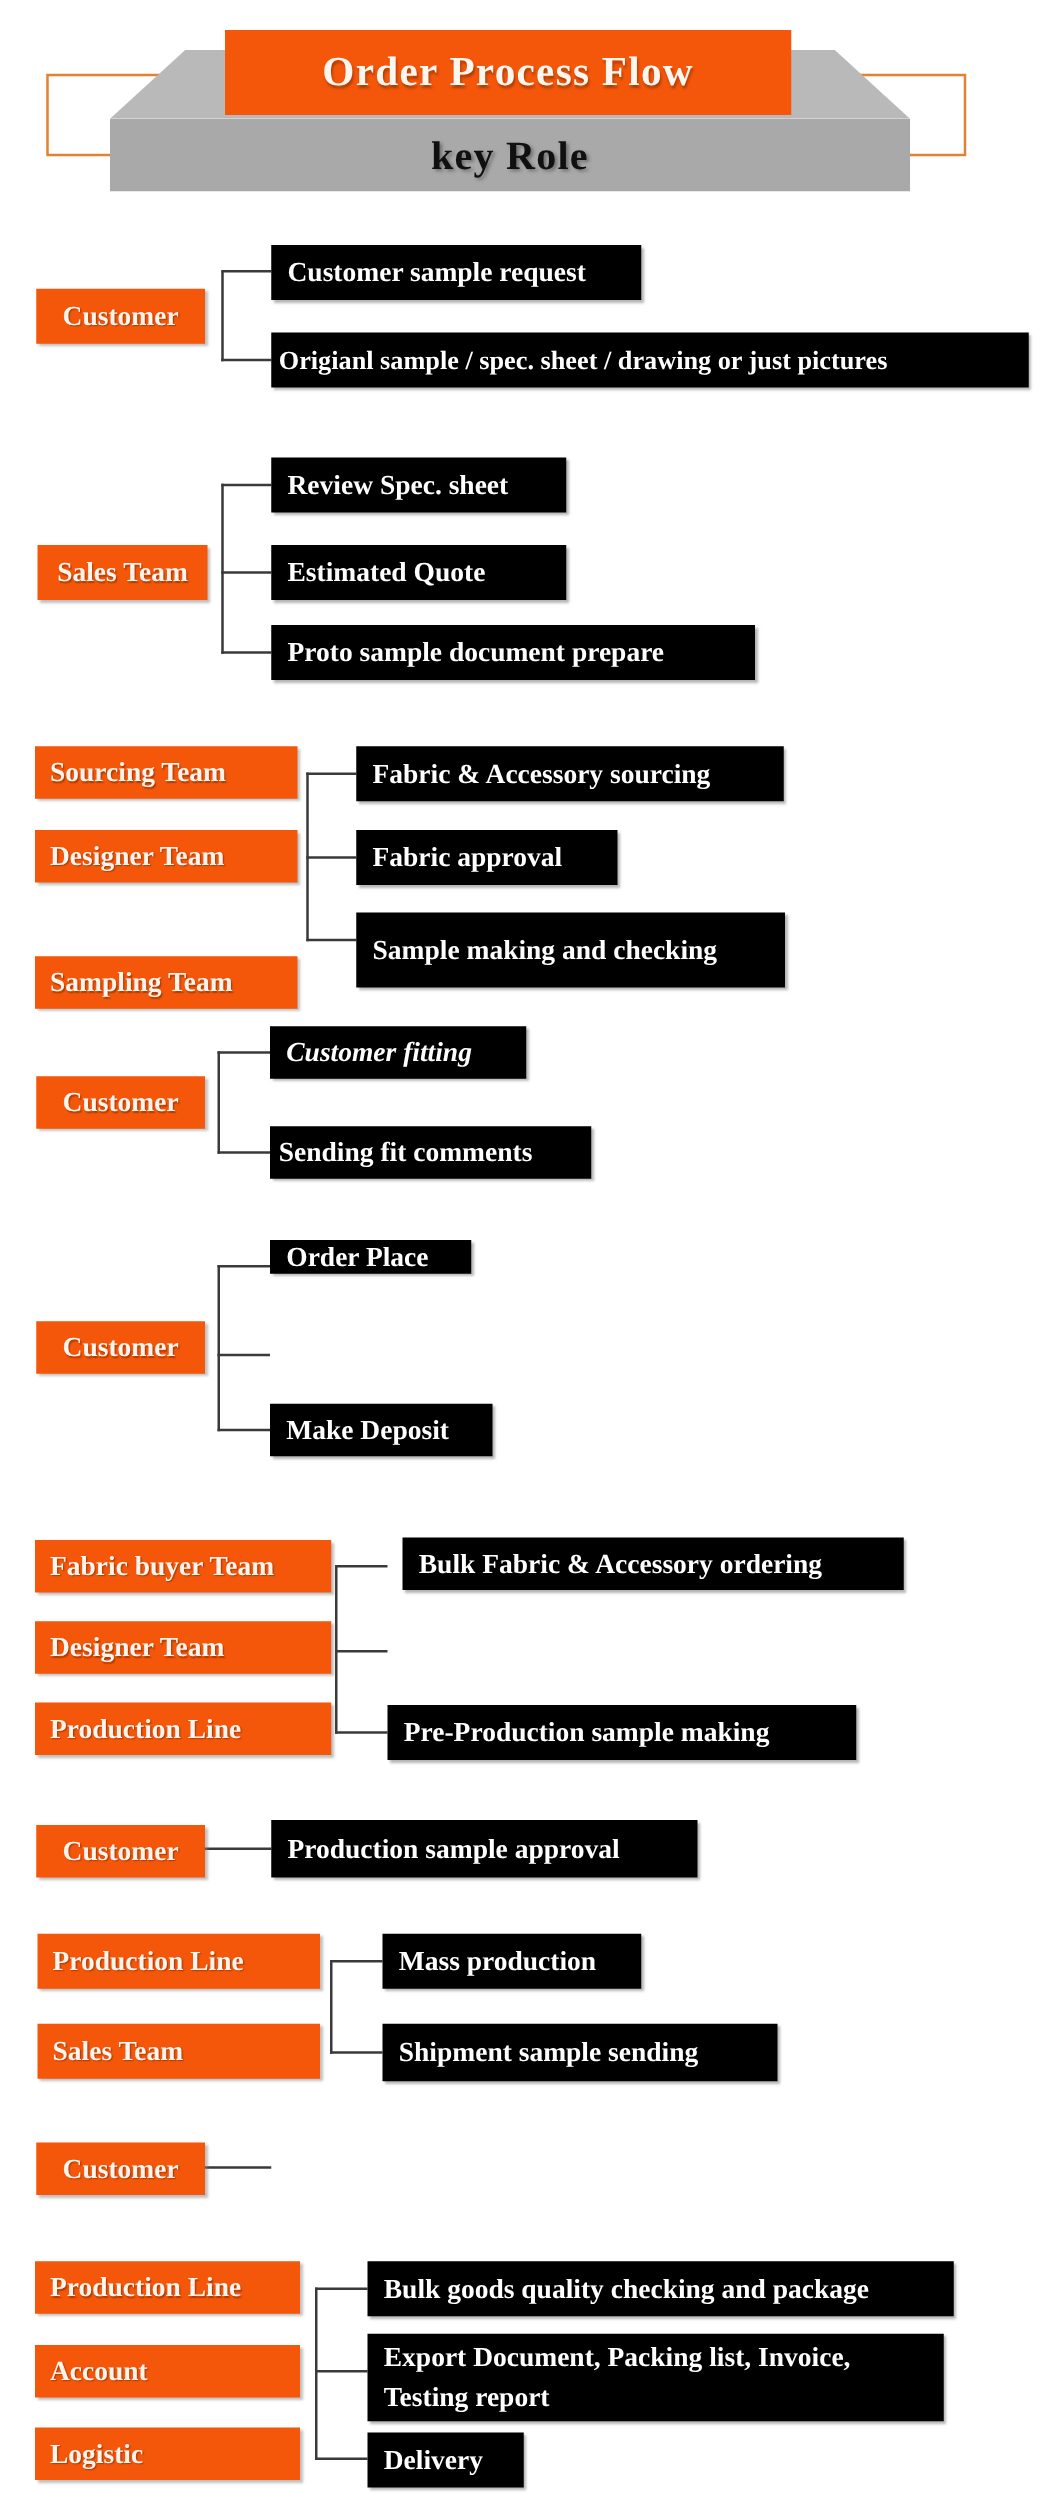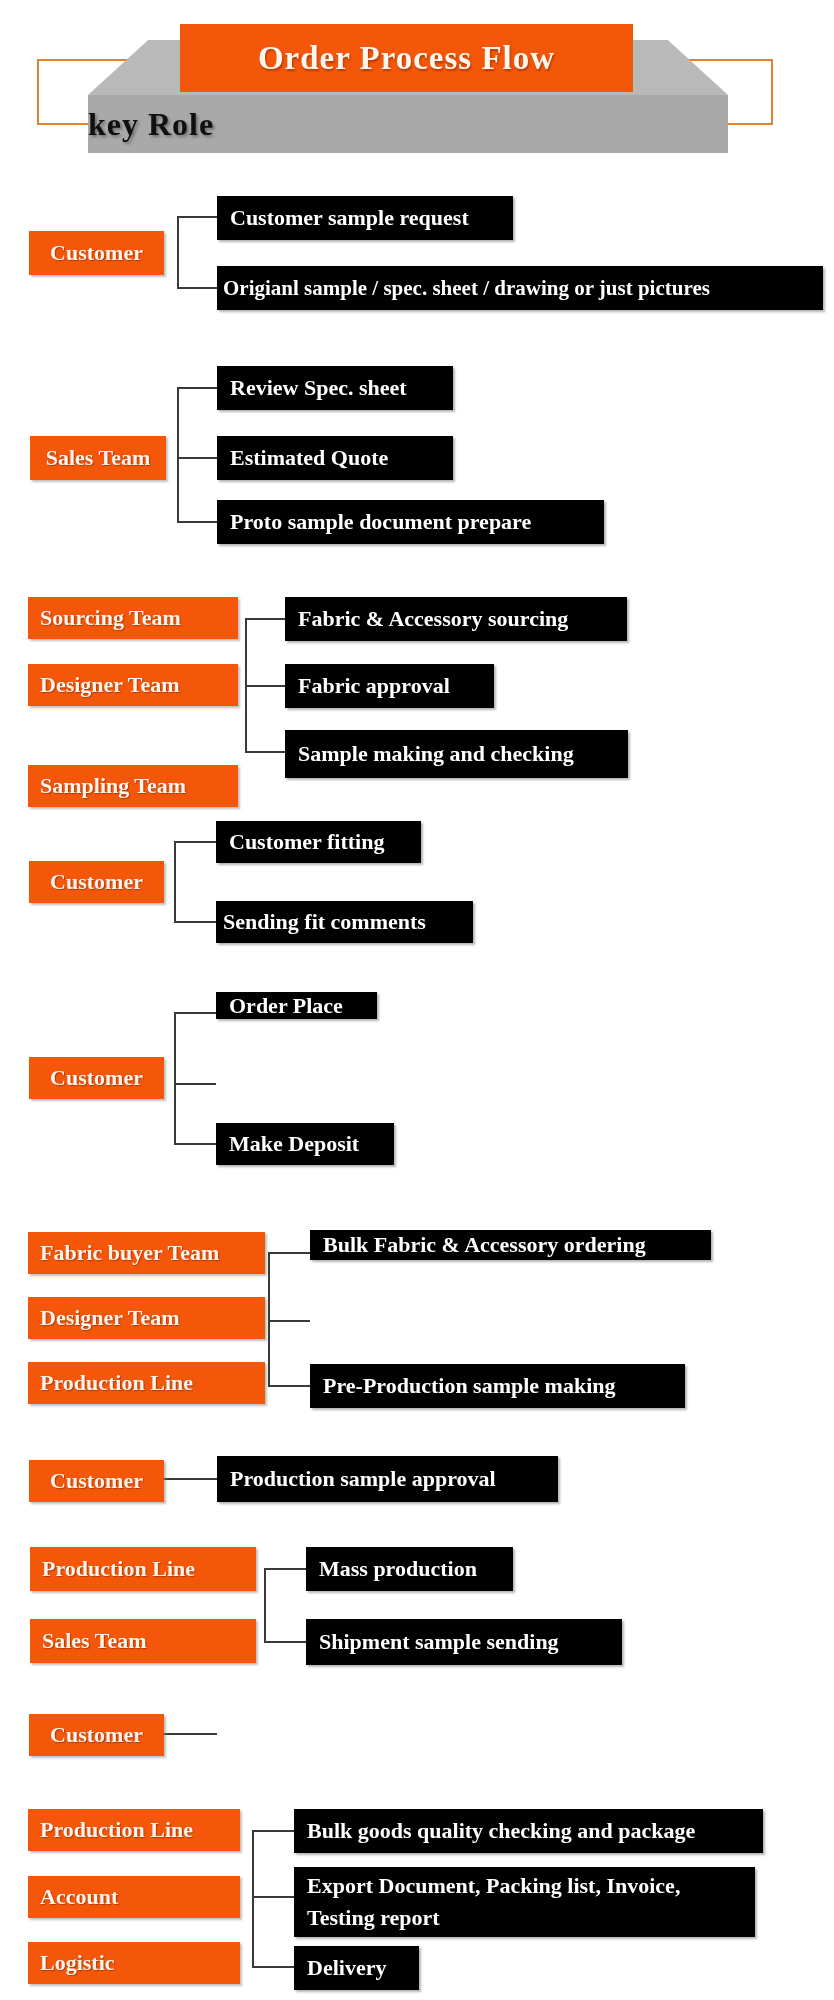--- a/index.html
+++ b/index.html
@@ -12,21 +12,21 @@
   }
   html,body{margin:0;padding:0;background:#ffffff;}
   #canvas{
     position:relative;width:834px;height:2000px;background:#ffffff;overflow:hidden;
     font-family:"Liberation Serif","DejaVu Serif",serif;
   }
   .abs{position:absolute;}
   
   .outline-rect{border:2px solid var(--outline_orange,#E2812F);background:#fff;z-index:0;}
   .podium-top{background:var(--podium_top,#B9B9B9);clip-path:polygon(0 100%,9.4% 0,90.6% 0,100% 100%);z-index:1;}
-  .podium-front{background:var(--podium_front,#A9A9A9);z-index:1;display:flex;align-items:center;}
+  .podium-front{background:var(--podium_front,#A9A9A9);z-index:1;display:flex;align-items:center;justify-content:center;}
   .podium-front .subtitle{font-size:32px;font-weight:bold;color:#101010;letter-spacing:1px;text-shadow:2px 2px 3px rgba(0,0,0,.35);}
   .title-box{background:var(--accent_orange,#F4560A);z-index:2;display:flex;align-items:center;justify-content:center;}
   .title-box .title{font-size:33px;font-weight:bold;color:#fdf6ee;text-shadow:1px 2px 2px rgba(0,0,0,.3);letter-spacing:1px;}
   
   .role{
     background:var(--accent_orange,#F4560A);color:#fcf5ee;font-weight:bold;font-size:22px;
     display:flex;align-items:center;justify-content:center;white-space:nowrap;
     box-shadow:2px 2px 2px rgba(130,130,130,.5);text-shadow:1px 1px 1px rgba(0,0,0,.3);z-index:2;
   }
   .role.left{justify-content:flex-start;padding-left:12px;}
@@ -70,45 +70,45 @@
 
   <div class="abs role left" style="left:28px;top:597px;width:198px;height:42px;">Sourcing Team</div>
   <div class="abs role left" style="left:28px;top:664px;width:198px;height:42px;">Designer Team</div>
   <div class="abs role left" style="left:28px;top:765px;width:198px;height:42px;">Sampling Team</div>
   <div class="abs line" style="left:245px;top:618px;width:2px;height:135px;"></div>
   <div class="abs line" style="left:245px;top:618px;width:40px;height:2px;"></div>
   <div class="abs line" style="left:245px;top:685px;width:40px;height:2px;"></div>
   <div class="abs line" style="left:245px;top:751px;width:40px;height:2px;"></div>
   <div class="abs step" style="left:285px;top:597px;width:329px;height:44px;">Fabric &amp; Accessory sourcing</div>
   <div class="abs step" style="left:285px;top:664px;width:196px;height:44px;">Fabric approval</div>
-  <div class="abs step" style="left:285px;top:730px;width:330px;height:48px;">Sample making and checking</div>
+  <div class="abs step" style="left:285px;top:730px;width:330px;height:60px;">Sample making and checking</div>
 
   <div class="abs role" style="left:29px;top:861px;width:135px;height:42px;">Customer</div>
   <div class="abs line" style="left:174px;top:841px;width:2px;height:82px;"></div>
   <div class="abs line" style="left:174px;top:841px;width:42px;height:2px;"></div>
   <div class="abs line" style="left:174px;top:921px;width:42px;height:2px;"></div>
-  <div class="abs step" style="left:216px;top:821px;width:192px;height:42px;">Customer fitting</div>
+  <div class="abs step" style="left:216px;top:821px;width:192px;height:42px;font-style:italic;">Customer fitting</div>
   <div class="abs step" style="left:216px;top:901px;width:250px;height:42px;padding-left:7px;">Sending fit comments</div>
 
   <div class="abs role" style="left:29px;top:1057px;width:135px;height:42px;">Customer</div>
   <div class="abs line" style="left:174px;top:1012px;width:2px;height:133px;"></div>
   <div class="abs line" style="left:174px;top:1012px;width:42px;height:2px;"></div>
   <div class="abs line" style="left:174px;top:1083px;width:42px;height:2px;"></div>
   <div class="abs line" style="left:174px;top:1143px;width:42px;height:2px;"></div>
   <div class="abs step" style="left:216px;top:992px;width:148px;height:27px;">Order Place</div>
   <div class="abs step" style="left:216px;top:1123px;width:165px;height:42px;">Make Deposit</div>
 
   <div class="abs role left" style="left:28px;top:1232px;width:225px;height:42px;">Fabric buyer Team</div>
   <div class="abs role left" style="left:28px;top:1297px;width:225px;height:42px;">Designer Team</div>
   <div class="abs role left" style="left:28px;top:1362px;width:225px;height:42px;">Production Line</div>
   <div class="abs line" style="left:268px;top:1252px;width:2px;height:135px;"></div>
   <div class="abs line" style="left:268px;top:1252px;width:42px;height:2px;"></div>
   <div class="abs line" style="left:268px;top:1320px;width:42px;height:2px;"></div>
   <div class="abs line" style="left:268px;top:1385px;width:42px;height:2px;"></div>
-  <div class="abs step" style="left:310px;top:1230px;width:388px;height:30px;">Bulk Fabric &amp; Accessory ordering</div>
+  <div class="abs step" style="left:322px;top:1230px;width:388px;height:42px;">Bulk Fabric &amp; Accessory ordering</div>
   <div class="abs step" style="left:310px;top:1364px;width:362px;height:44px;">Pre-Production sample making</div>
 
   <div class="abs role" style="left:29px;top:1460px;width:135px;height:42px;">Customer</div>
   <div class="abs line" style="left:164px;top:1478px;width:53px;height:2px;"></div>
   <div class="abs step" style="left:217px;top:1456px;width:328px;height:46px;">Production sample approval</div>
 
   <div class="abs role left" style="left:30px;top:1547px;width:214px;height:44px;">Production Line</div>
   <div class="abs role left" style="left:30px;top:1619px;width:214px;height:44px;">Sales Team</div>
   <div class="abs line" style="left:264px;top:1568px;width:2px;height:75px;"></div>
   <div class="abs line" style="left:264px;top:1568px;width:42px;height:2px;"></div>

